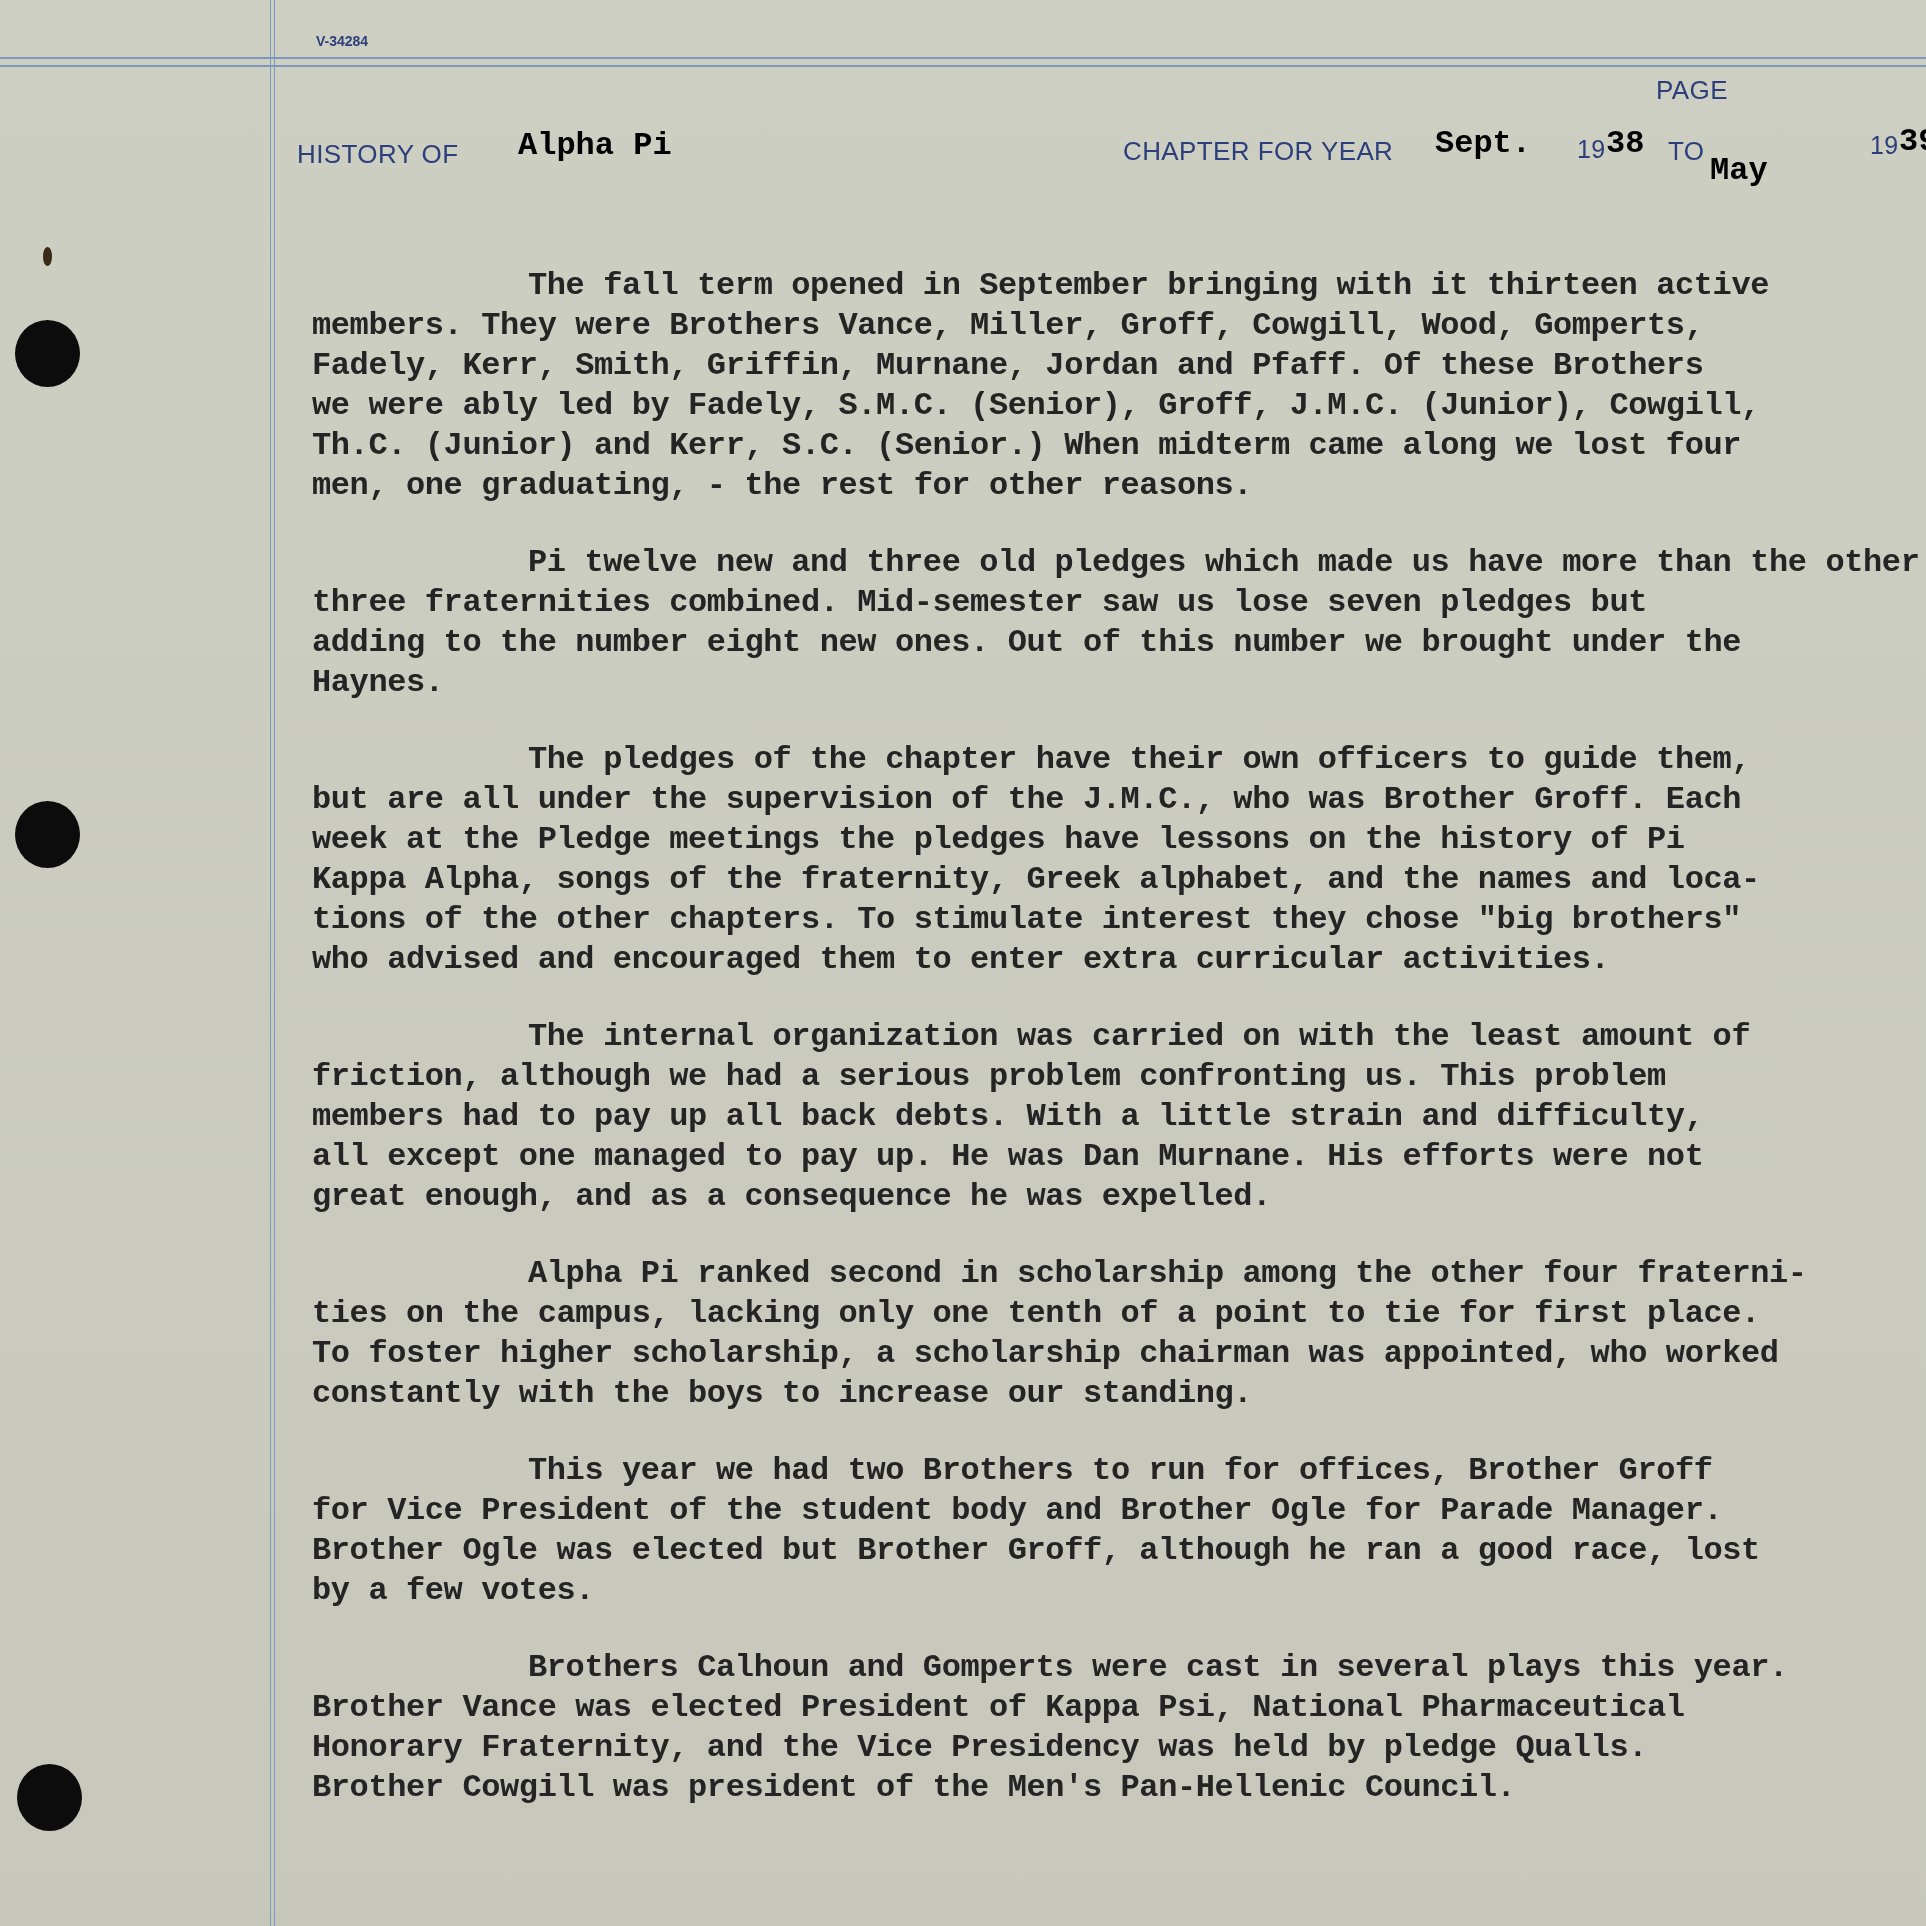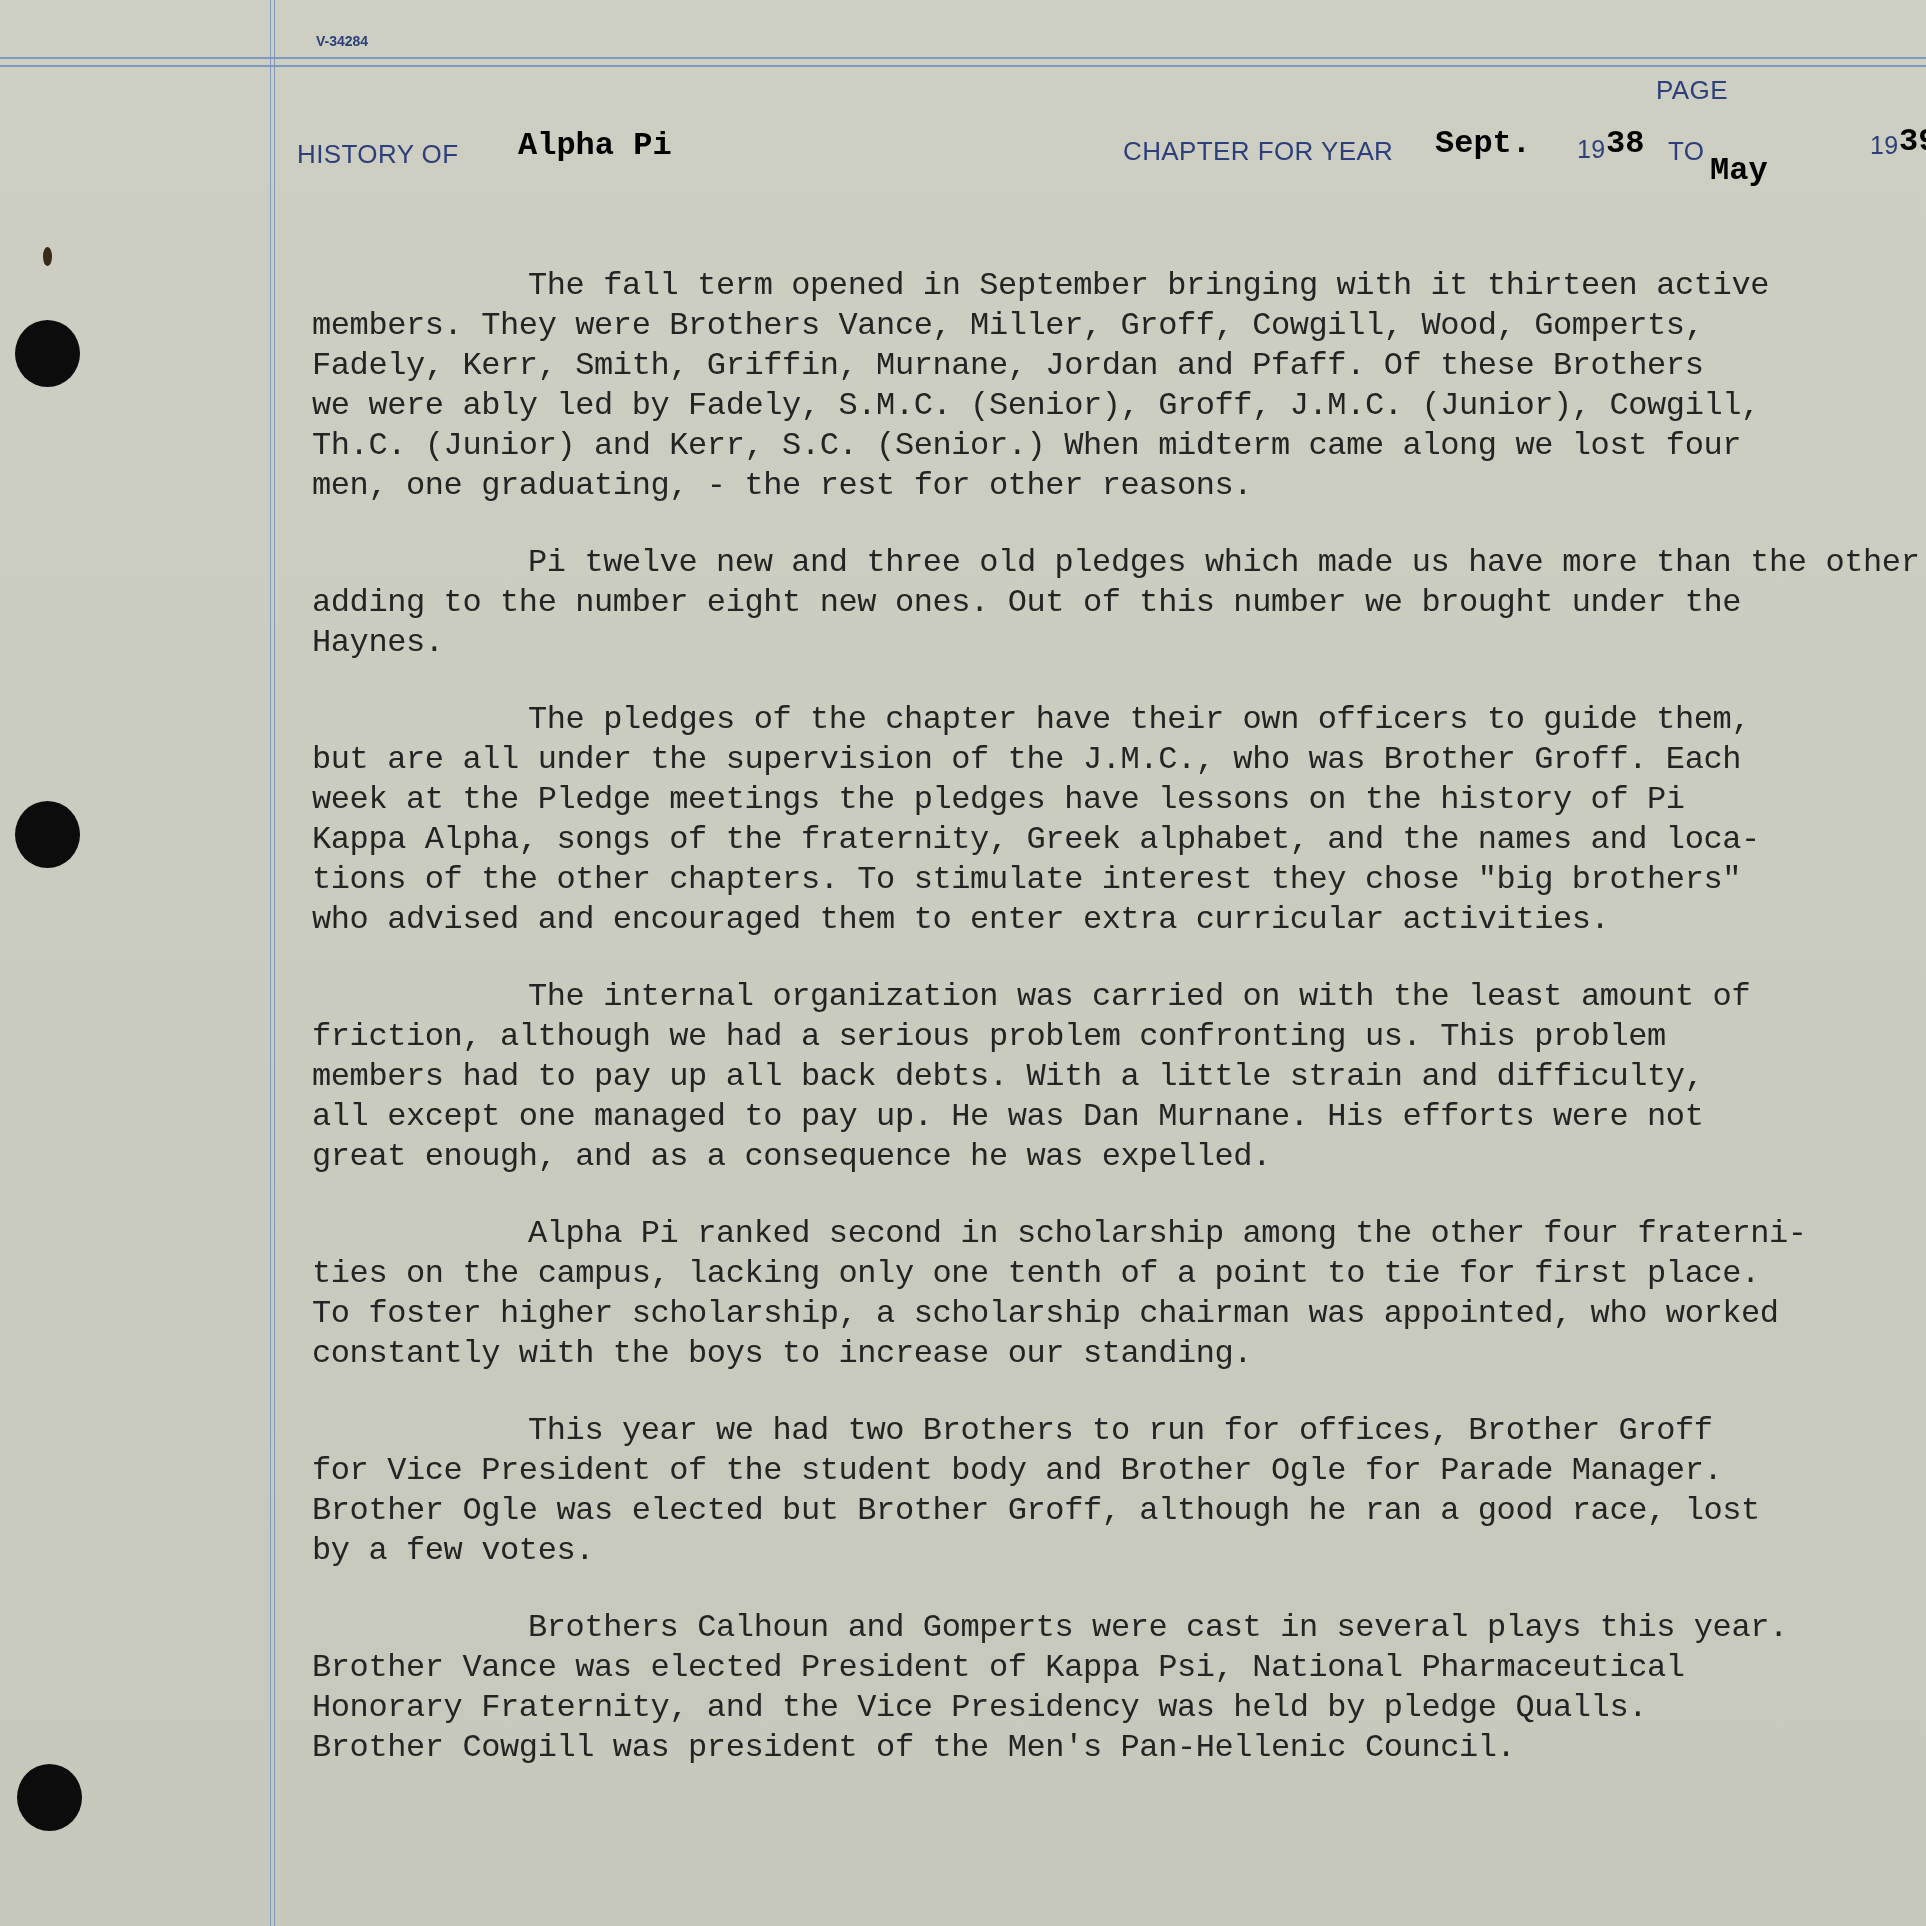--- a/index.html
+++ b/index.html
@@ -101,21 +101,21 @@
     
     .body-text {
       position: absolute;
       left: 312px;
       top: 266px;
       width: 1587px;
     }
     .para {
       margin: 0 0 37px 0;
       font-family: "Liberation Mono", "DejaVu Sans Mono", monospace;
-      font-weight: normal;
+      font-weight: bold;
       font-size: 32px;
       line-height: 40px;
       color: #242424;
       text-indent: 216px;
       text-align: left;
       letter-spacing: -0.4px;
     }
     .para .line {
       display: block;
       white-space: nowrap;
@@ -158,20 +158,21 @@
     <p class="para">
       <span class="line">The fall term opened in September bringing with it thirteen active</span>
       <span class="line">members.  They were Brothers Vance, Miller, Groff, Cowgill, Wood, Gomperts,</span>
       <span class="line">Fadely, Kerr, Smith, Griffin, Murnane, Jordan and Pfaff.  Of these Brothers</span>
       <span class="line">we were ably led by Fadely, S.M.C. (Senior), Groff, J.M.C. (Junior), Cowgill,</span>
       <span class="line">Th.C. (Junior) and Kerr, S.C. (Senior.) When midterm came along we lost four</span>
       <span class="line">men, one graduating, - the rest for other reasons.</span>
     </p>
     <p class="para">
       <span class="line">Pi twelve new and three old pledges which made us have more than the other</span>
+      <span class="line">three fraternities combined.  Mid-semester saw us lose seven pledges but</span>
       <span class="line">adding to the number eight new ones.  Out of this number we brought under the</span>
       <span class="line">Haynes.</span>
     </p>
     <p class="para">
       <span class="line">The pledges of the chapter have their own officers to guide them,</span>
       <span class="line">but are all under the supervision of the J.M.C., who was Brother Groff.  Each</span>
       <span class="line">week at the Pledge meetings the pledges have lessons on the history of Pi</span>
       <span class="line">Kappa Alpha, songs of the fraternity, Greek alphabet, and the names and loca-</span>
       <span class="line">tions of the other chapters.  To stimulate interest they chose "big brothers"</span>
       <span class="line">who advised and encouraged them to enter extra curricular activities.</span>

